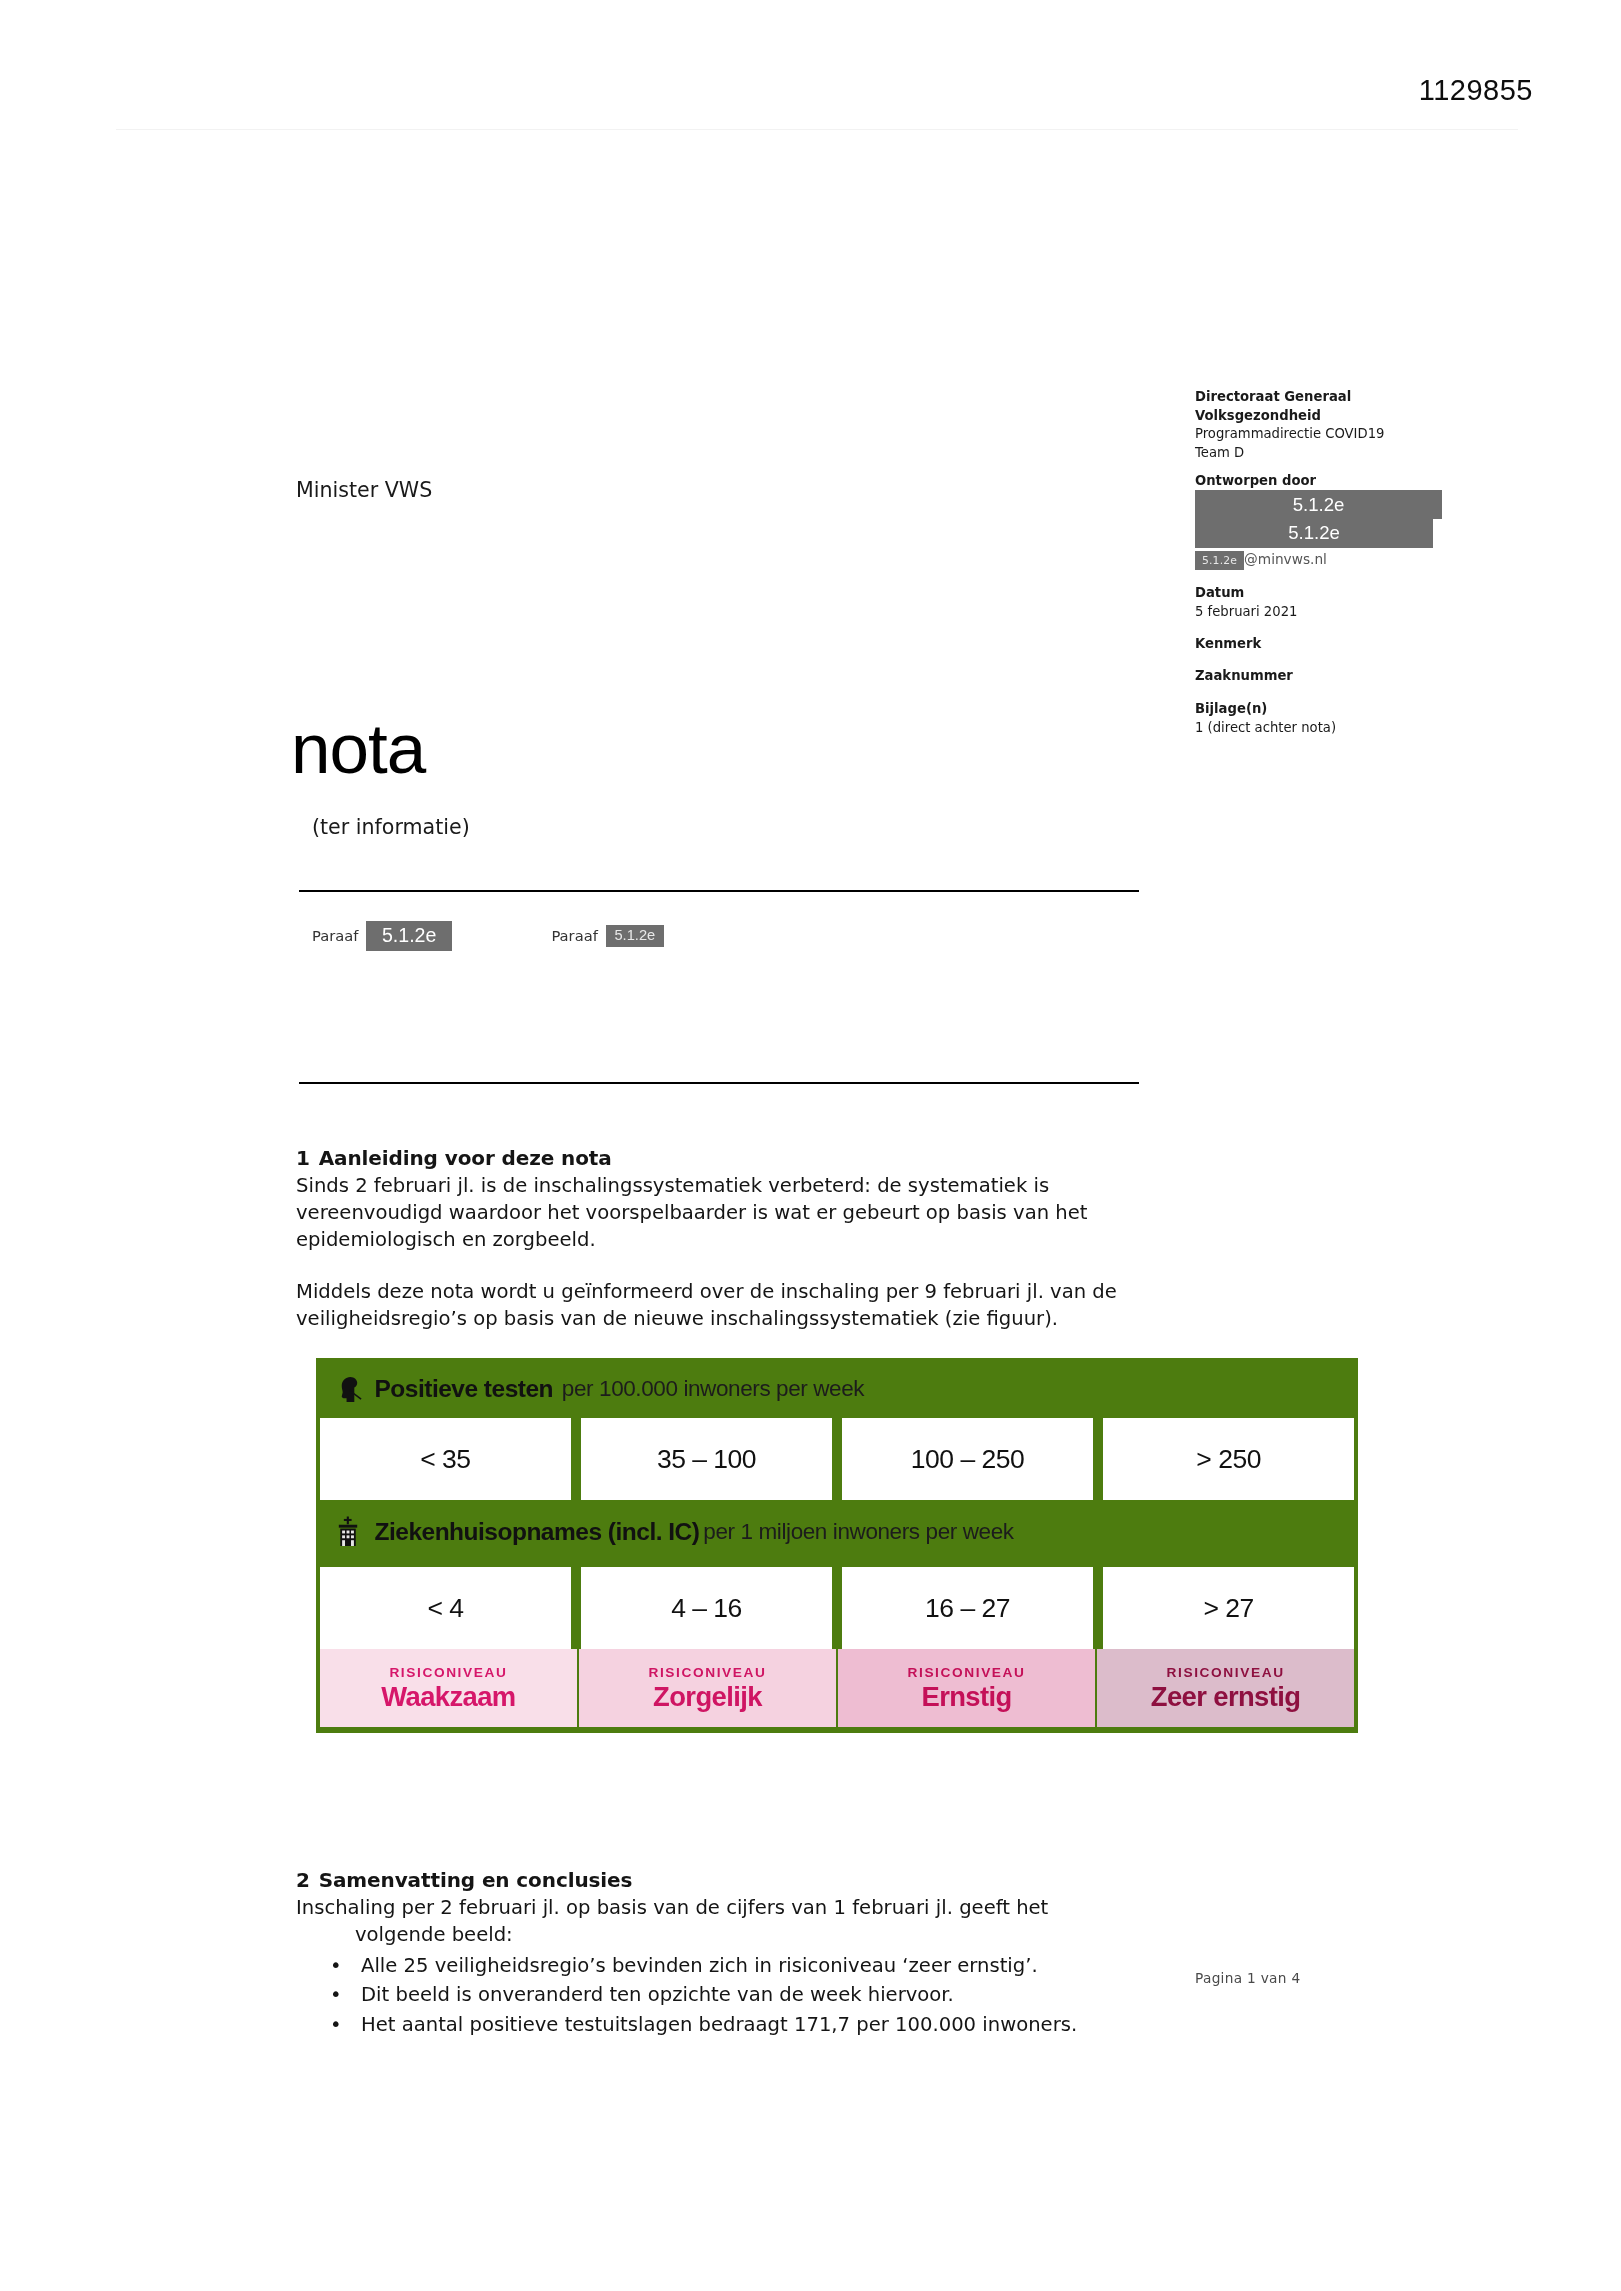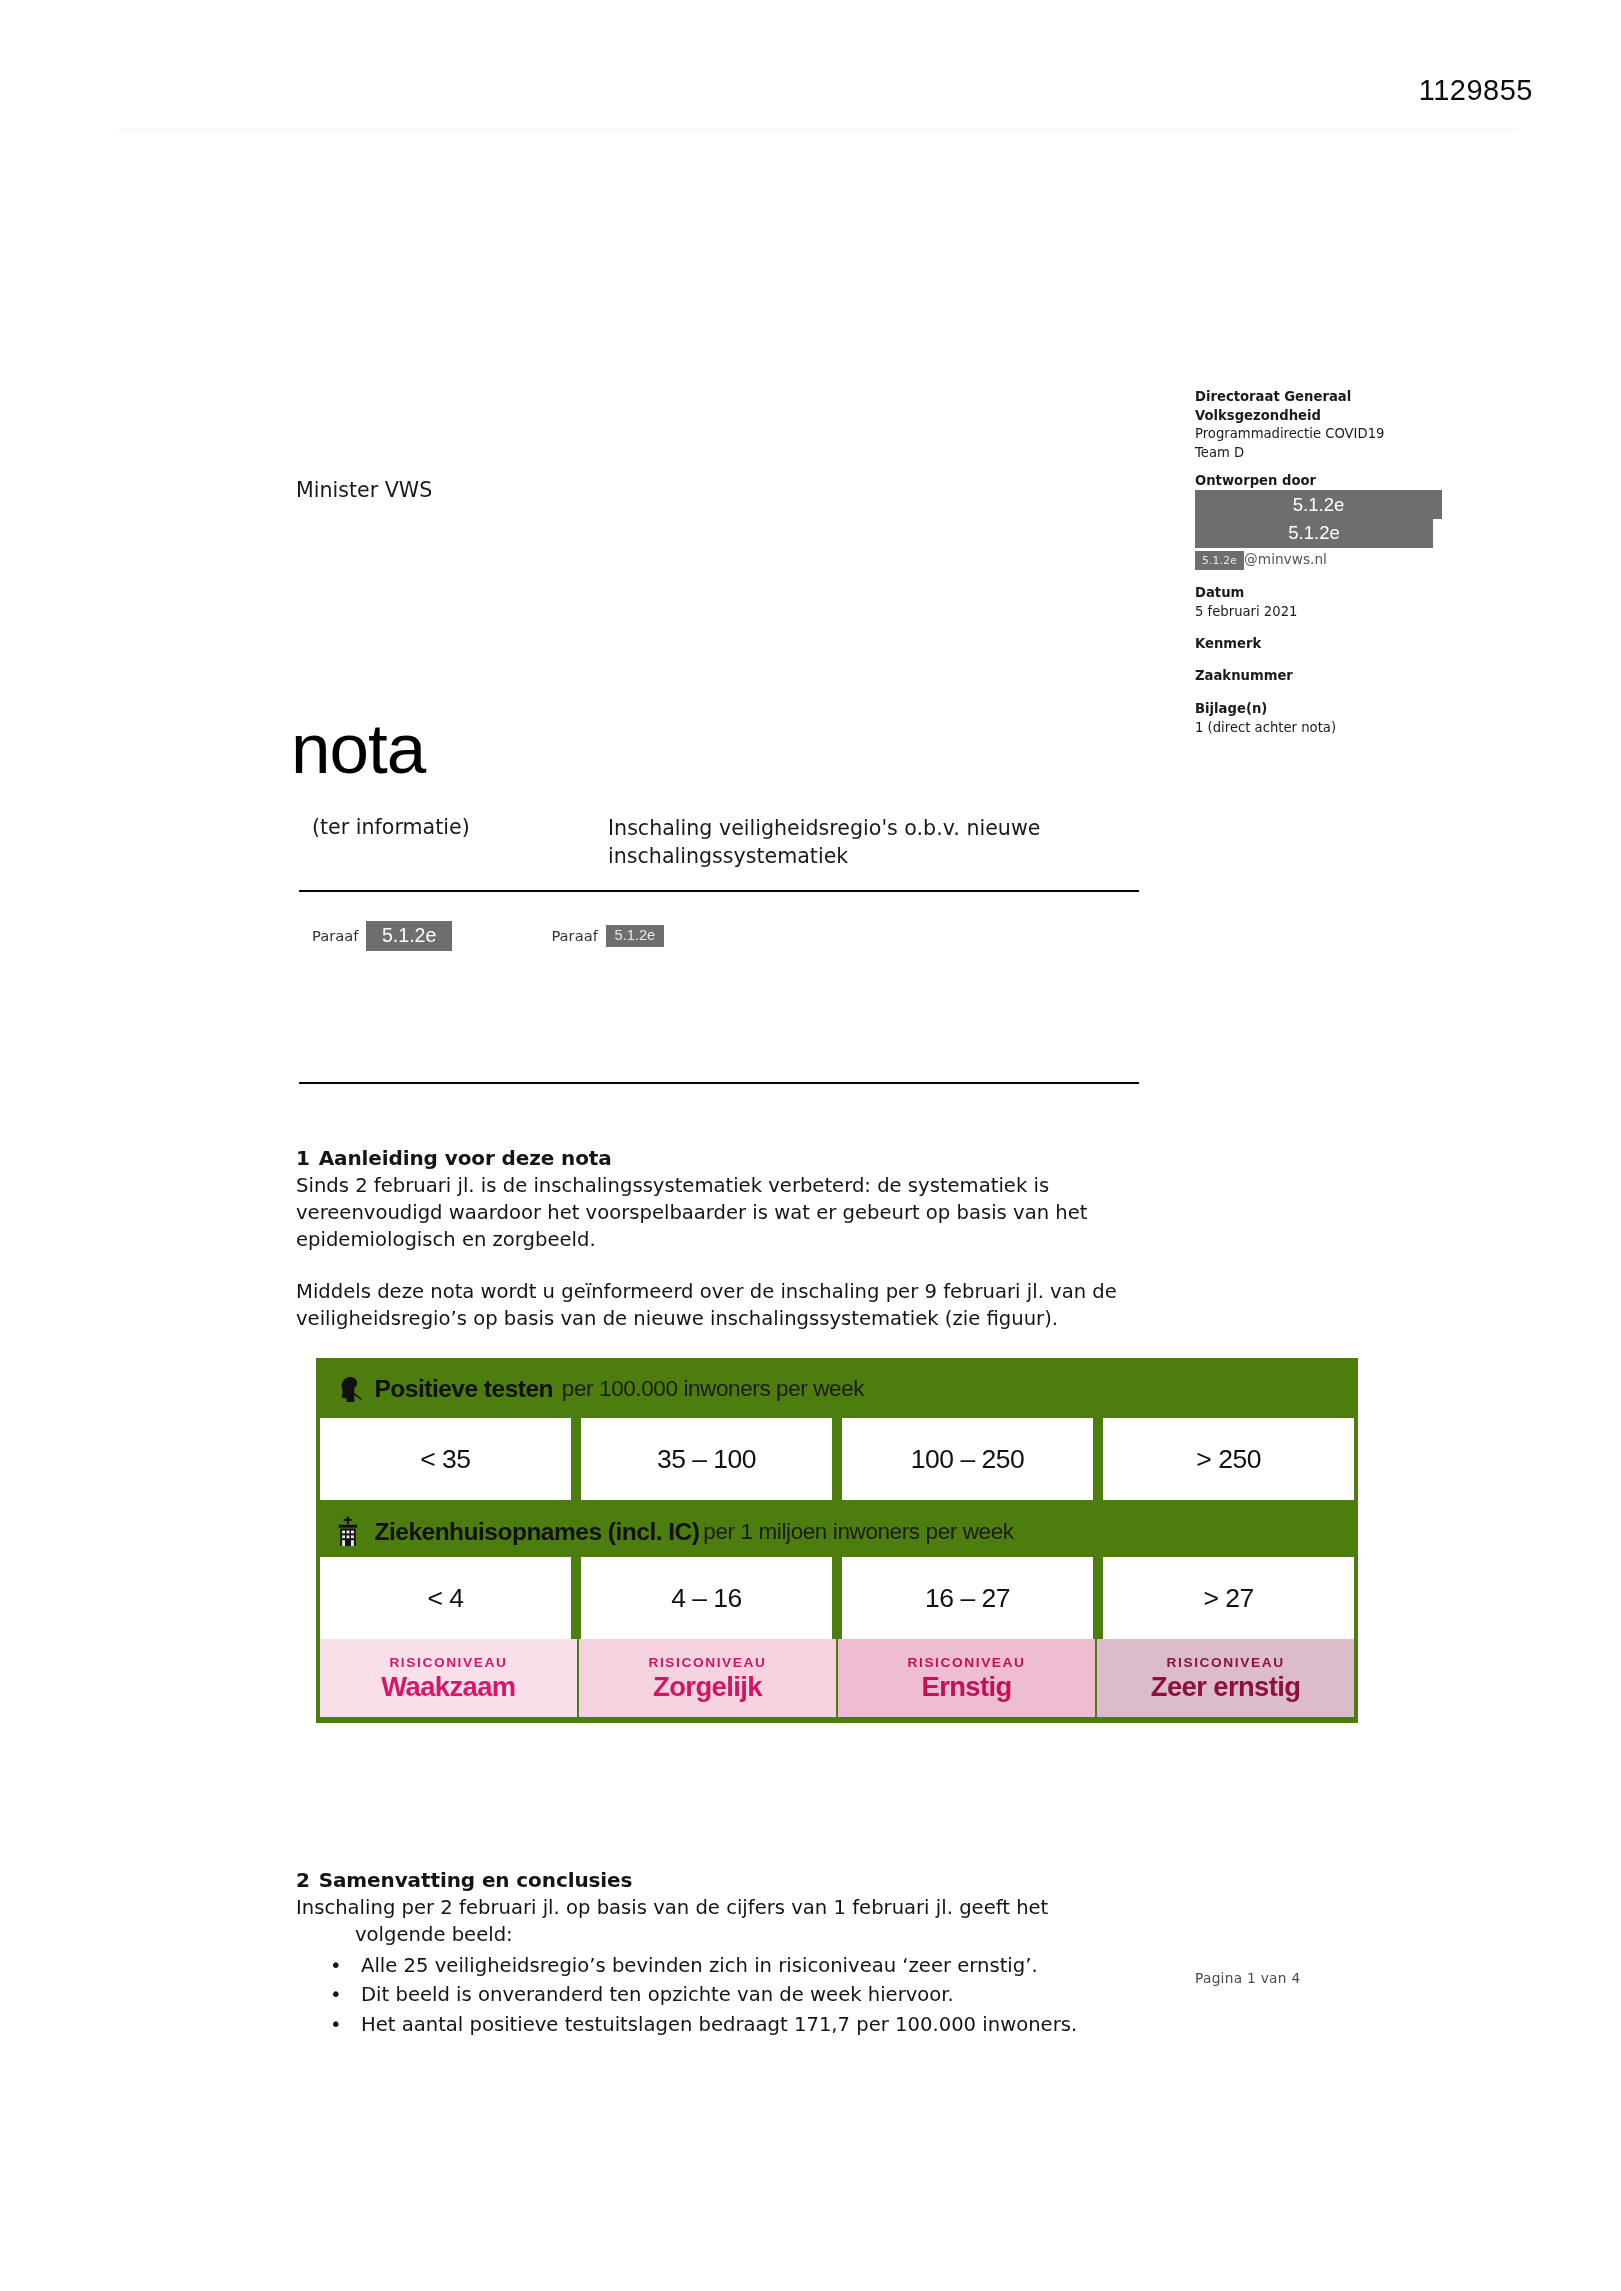--- a/index.html
+++ b/index.html
@@ -360,21 +360,20 @@
     <div class="bold">Zaaknummer</div>
     <div class="gap"></div>
     <div class="bold">Bijlage(n)</div>
     <div>1 (direct achter nota)</div>
   </div>
 
   <div class="addressee">Minister VWS</div>
 
   <div class="nota-title">nota</div>
   <div class="nota-kind">(ter informatie)</div>
-  <div class="nota-subject">Inschaling veiligheidsregio's o.b.v. nieuwe inschalingssystematiek</div>
 
   <div class="rule-1"></div>
 
   <div class="paraaf-row">
     <span class="paraaf-item">
       <span class="lbl">Paraaf</span><span class="paraaf-box1">5.1.2e</span>
     </span>
     <span class="paraaf-gap"></span>
     <span class="paraaf-item">
       <span class="lbl">Paraaf</span><span class="paraaf-box2">5.1.2e</span>
@@ -404,21 +403,21 @@
 
     <div class="fig-row">
       <div class="fig-cell">&lt; 35</div>
       <div class="fig-cell">35 – 100</div>
       <div class="fig-cell">100 – 250</div>
       <div class="fig-cell">&gt; 250</div>
     </div>
 
     <div class="fig-spacer"></div>
 
-    <div class="fig-header" style="padding-top:3.9px;padding-bottom:9px;">
+    <div class="fig-header" style="padding-top:3.9px;padding-bottom:19px;">
       <span class="fig-icon">
         <svg width="29" height="31" viewBox="0 0 30 32" aria-hidden="true">
           <rect x="13.2" y="0.5" width="2.2" height="8" fill="#111111"></rect>
           <rect x="10.2" y="3" width="8" height="2.1" fill="#111111"></rect>
           <rect x="5" y="9" width="19" height="3" fill="#111111"></rect>
           <rect x="6.5" y="13" width="16" height="18" fill="#111111"></rect>
           <g fill="#e6e6e6">
             <rect x="8.4" y="15" width="3" height="3"></rect>
               <rect x="13" y="15" width="3" height="3"></rect>
               <rect x="17.6" y="15" width="3" height="3"></rect>

